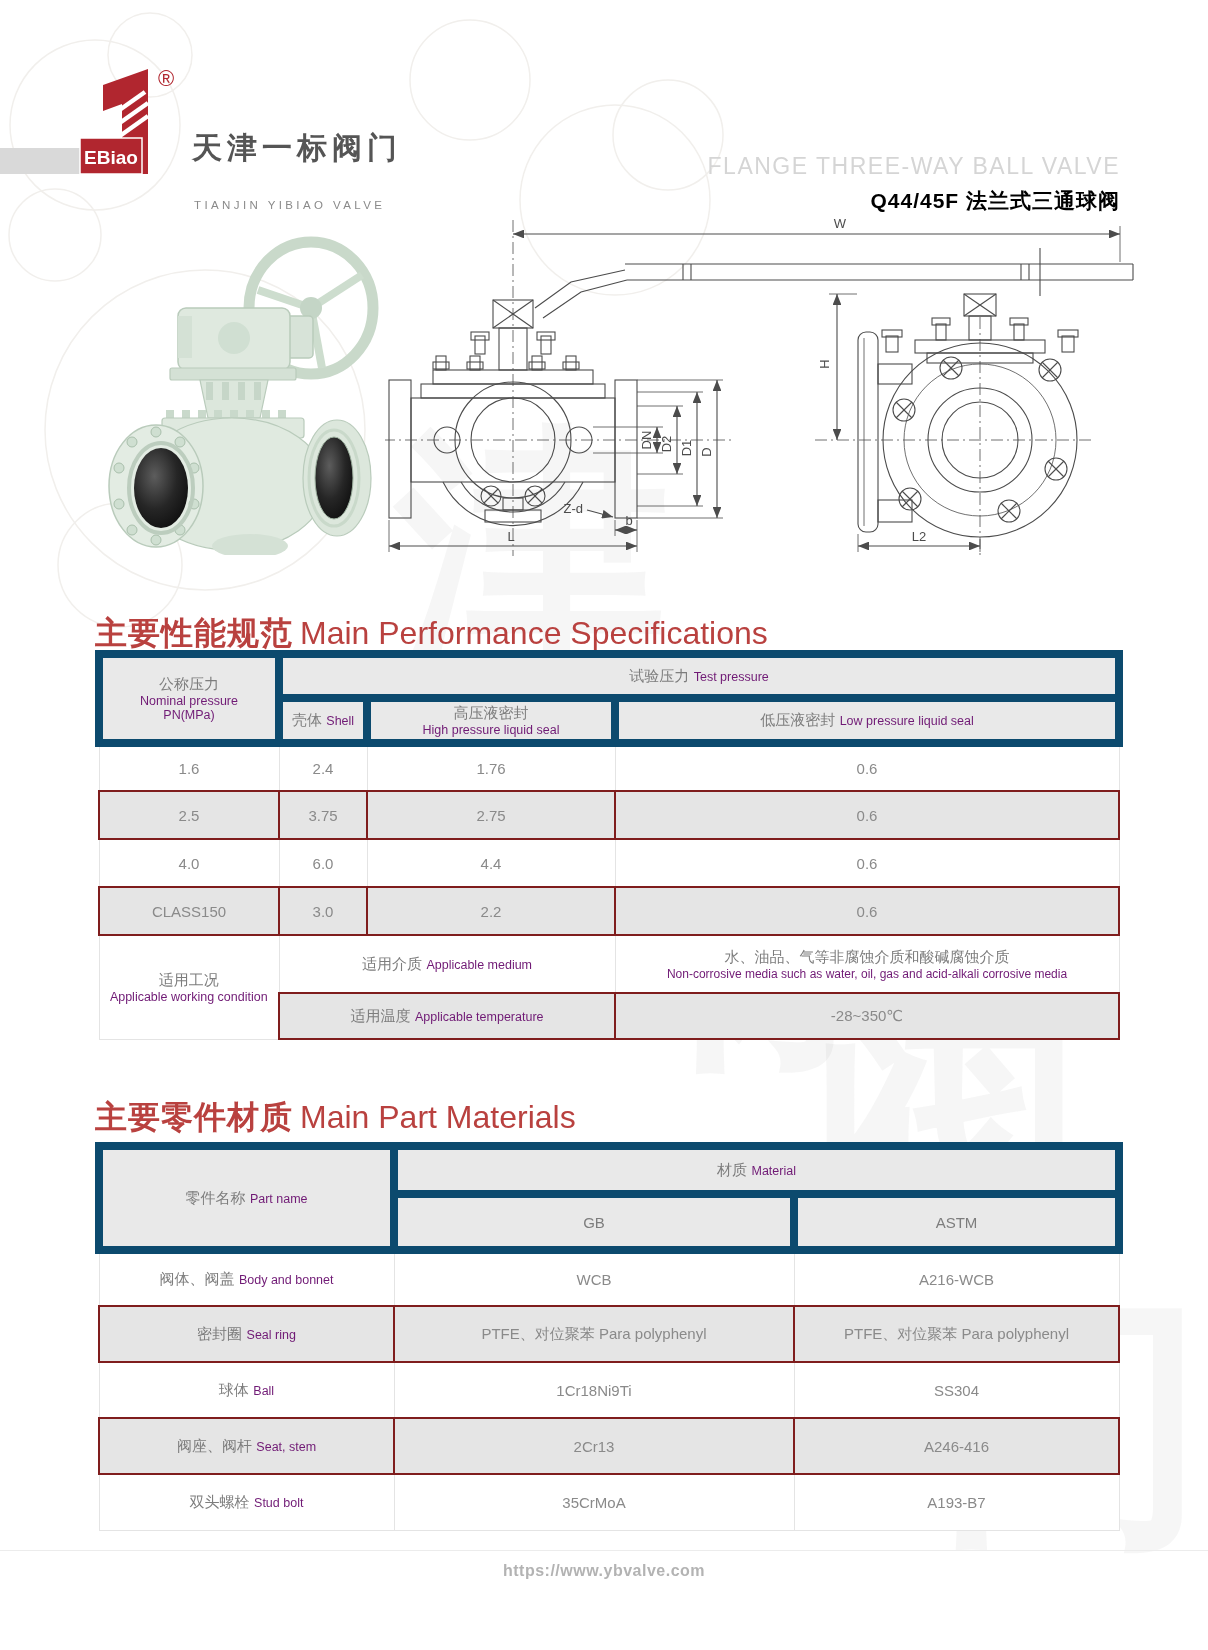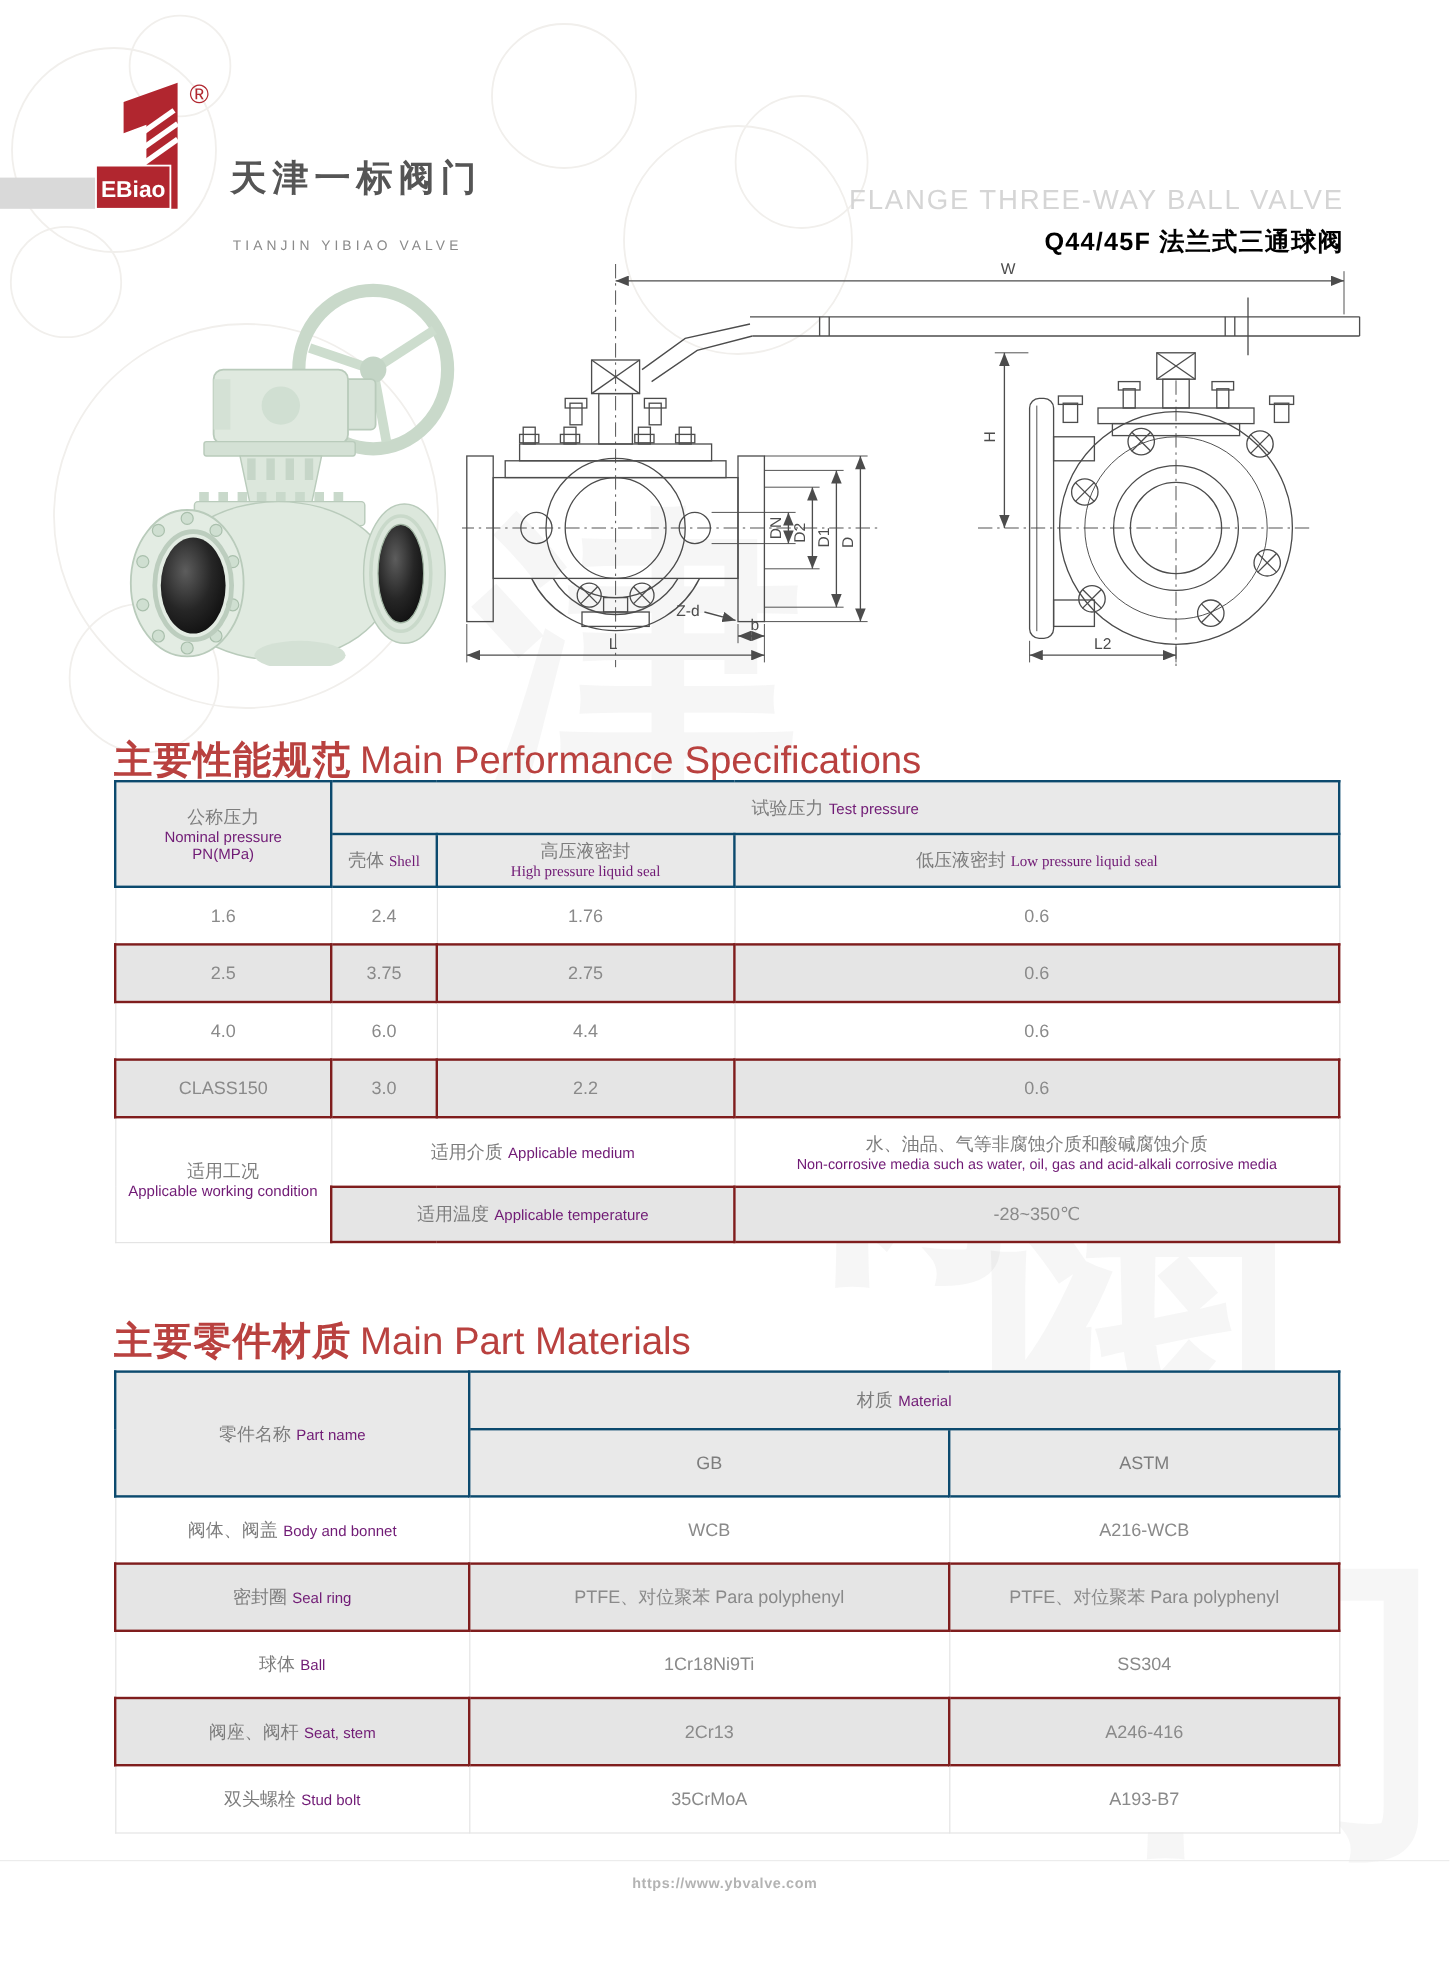--- a/index.html
+++ b/index.html
@@ -34,38 +34,38 @@
   .dimtxt { font-size:13px; fill:#4c4c4c; }
 
   
   .sec-heading { left:95px; font-size:32px; color:#b9413f; z-index:2; }
   .sec-cn { font-weight:bold; letter-spacing:1px; margin-right:7px; }
   .sec-en { font-weight:normal; }
 
   
   table.spec { border-collapse:collapse; table-layout:fixed; width:1020px; z-index:2; position:absolute; left:95px; }
   table.spec td { text-align:center; vertical-align:middle; padding:2px 6px; }
-  td.g   { background:#e9e9e9; border:2px solid #0c4a6e; }
+  td.g   { background:#e9e9e9; border:8px solid #0c4a6e; }
   td.alt { background:#e5e5e5; border:2px solid #7f1d1d; }
   td.wc  { background:#fff;    border:1px solid #e4e4e4; }
   .cn  { font-size:15px; color:#7d7d7d; }
   .en  { font-size:12.5px; color:#701a75; }
   .val { font-size:15px; color:#8a8a8a; }
   .t1 tr.hr1 td { height:44px; }
-  .t1 tr.hr2 td { height:44px;font-family:Liberation Serif, serif; }
+  .t1 tr.hr2 td { height:44px; }
   .t1 tr.dr  td { height:48px; }
   .t1 tr.mr  td { height:58px; }
   .t1 tr.tr2 td { height:46px; }
   .t2 tr.hr1 td { height:48px;margin-left:25px; }
   .t2 tr.hr2 td { height:56px; }
   .t2 tr.dr  td { height:56px; }
 
   
   .footer-line { left:0; top:1550px; width:1208px; height:1px; background:#ececec; z-index:1; }
-  .footer-url  { left:0; top:1562px; width:1208px; text-align:center; font-size:12px;
+  .footer-url  { left:0; top:1562px; width:1208px; text-align:center; font-size:16px;
                  color:#b3b3b3; letter-spacing:0.5px; font-weight:bold; z-index:2; }
 </style>
 </head>
 <body>
 
 <svg class="abs bg-deco" width="1208" height="1650">
   <g fill="none" stroke="#f1efec" stroke-width="1.5">
     <circle cx="95" cy="125" r="85"></circle>
     <circle cx="55" cy="235" r="46"></circle>
     <circle cx="150" cy="55" r="42"></circle>

